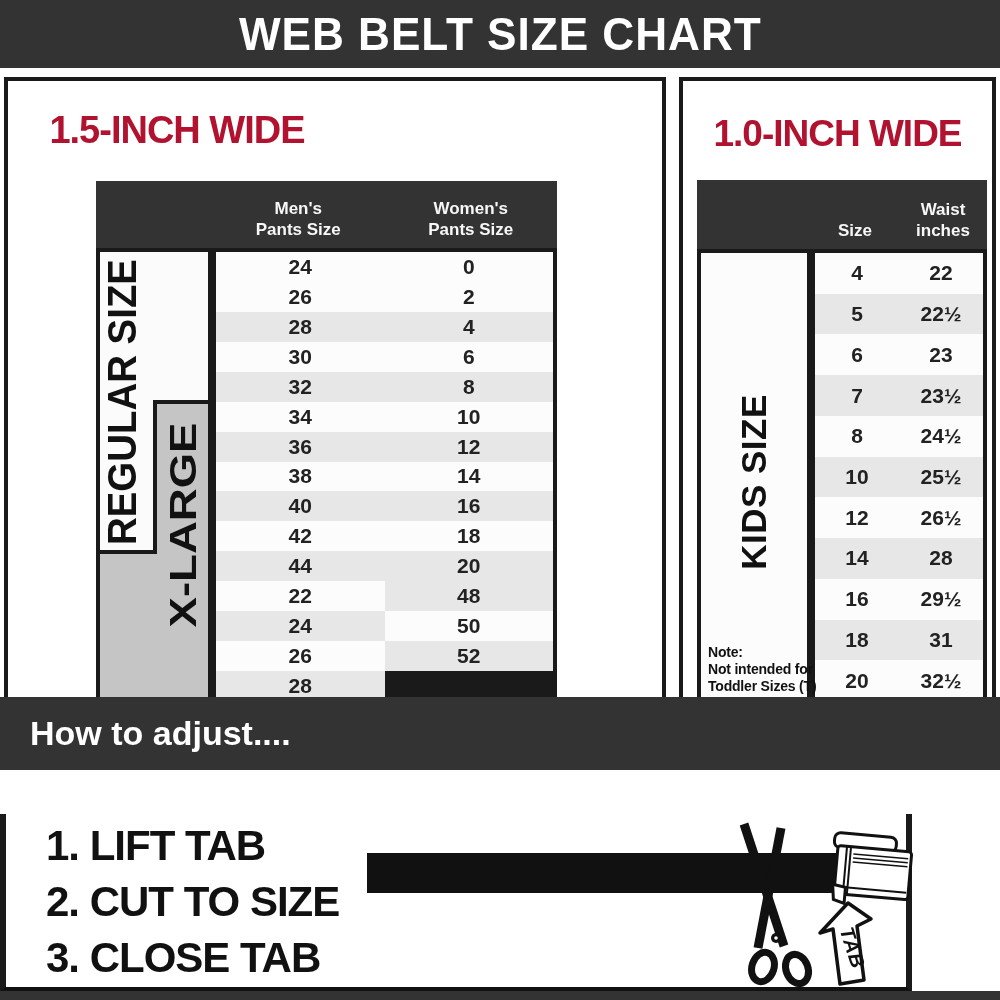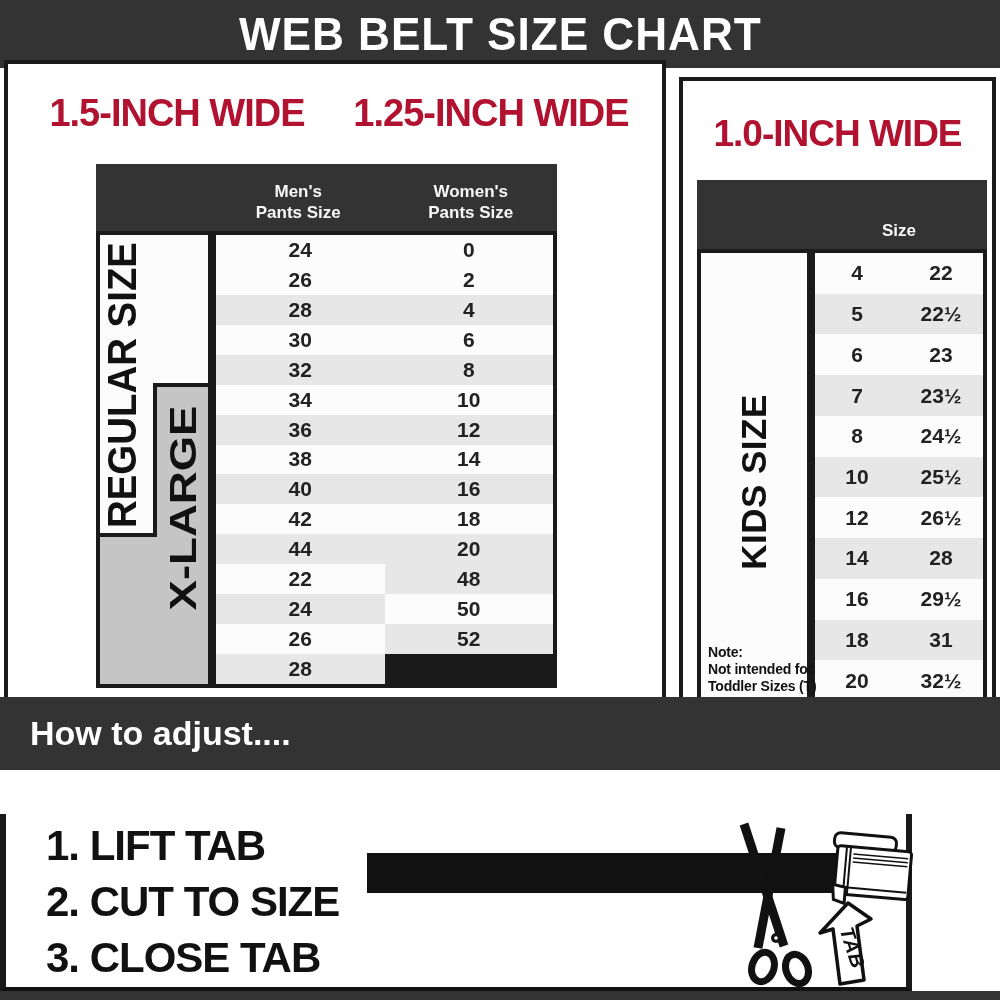--- a/index.html
+++ b/index.html
@@ -6,21 +6,21 @@
   .page{position:relative;width:1000px;height:1000px;background:#ffffff;overflow:hidden;
         font-family:"Liberation Sans","DejaVu Sans",sans-serif;color:#1a1a1a;}
 
   
   .banner{position:absolute;left:0;top:0;width:1000px;height:68px;background:#333333;
           display:flex;align-items:center;justify-content:center;}
   .banner span{color:#ffffff;font-size:46px;font-weight:bold;letter-spacing:1px;transform:scaleX(.96);}
 
   
   .panel{position:absolute;background:#ffffff;border:4px solid #1a1a1a;}
-  .panel-left{left:4px;top:60px;width:654px;height:656px;}
+  .panel-left{left:4px;top:77px;width:654px;height:656px;}
   .panel-right{left:679px;top:77px;width:309px;height:656px;}
 
   .red-h{position:absolute;color:#b0122f;font-weight:bold;font-size:38px;letter-spacing:-1px;
          text-align:center;white-space:nowrap;}
   .h15{left:24px;top:28px;width:290px;}
   .h125{left:330px;top:28px;width:306px;}
   .h10{left:0;top:32px;width:100%;font-size:37px;}
 
   
   .sizetable{position:absolute;}
@@ -71,21 +71,20 @@
 <body>
 
 <div class="page">
 
   <header class="banner">
     <span>WEB BELT SIZE CHART</span>
   </header>
 
   <section class="panel panel-left">
     <div class="red-h h15">1.5-INCH WIDE</div>
-    <div class="red-h h125">1.25-INCH WIDE</div>
 
     <div class="sizetable lt">
       <div class="thead">
         <div class="th-spacer"></div>
         <div class="th-cell">
           <span style="display:block">Men's</span>
           <span style="display:block">Pants Size</span>
         </div>
         <div class="th-cell">
           <span style="display:block">Women's</span>
@@ -136,20 +135,24 @@
 
   <section class="panel panel-right">
     <div class="red-h h10">1.0-INCH WIDE</div>
 
     <div class="sizetable rt">
       <div class="thead">
         <div class="th-spacer"></div>
         <div class="th-cell">
           <span style="display:block">Size</span>
         </div>
+        <div class="th-cell">
+          <span style="display:block">Waist</span>
+          <span style="display:block">inches</span>
+        </div>
       </div>
       <div class="tbody">
         <div class="kids-box">
           <span class="kids-label">KIDS SIZE</span>
           <div class="kids-note">
             <span>Note:</span>
             <span>Not intended for</span>
             <span>Toddler Sizes (T)</span>
           </div>
         </div>

